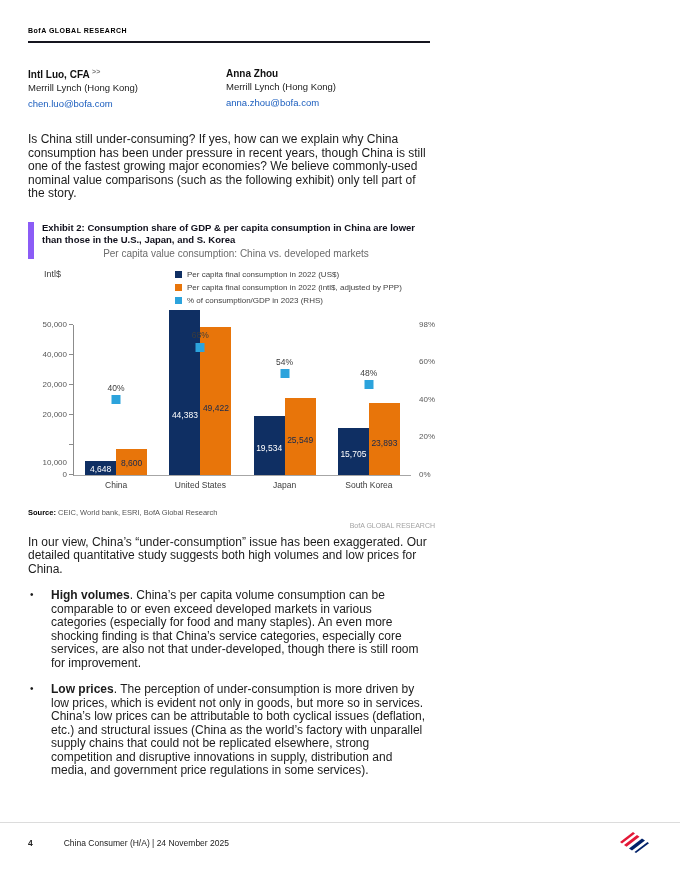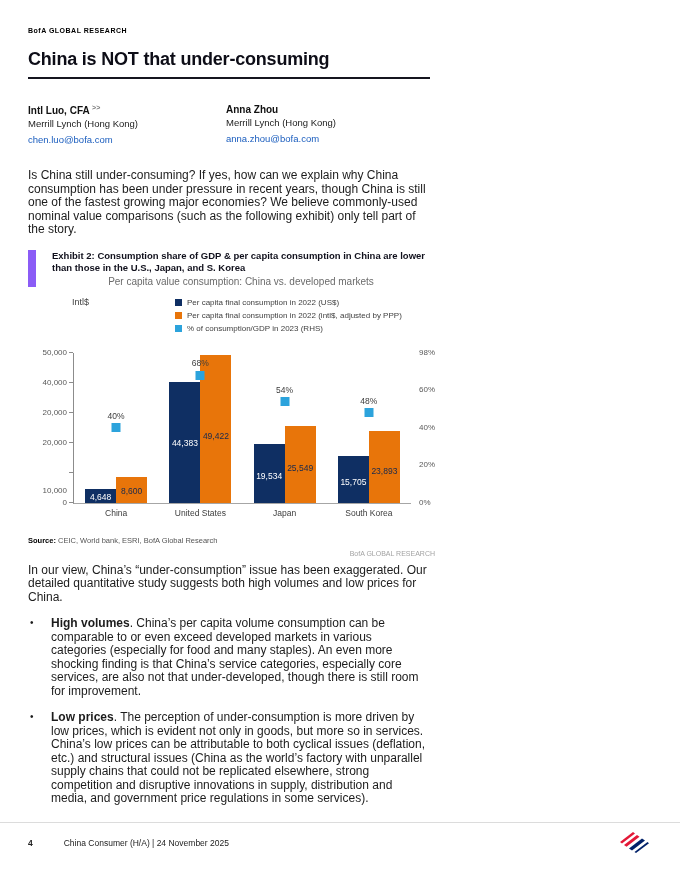--- a/index.html
+++ b/index.html
@@ -12,26 +12,26 @@
   .title{margin:15px 0 0 0;font-size:18px;font-weight:bold;color:#0d0d17;letter-spacing:-.2px;}
   .title-rule{margin-top:7px;border:none;border-top:2px solid #15151f;width:100%;}
   .authors{display:flex;margin-top:25px;}
   .author{width:198px;}
   .author .name{font-size:10px;font-weight:bold;color:#111;}
   .author .name sup{font-size:7px;color:#777;font-weight:bold;}
   .author .firm{font-size:9.5px;margin-top:2px;color:#222;}
   .author .email{font-size:9.5px;margin-top:2px;color:#1a5dbe;text-decoration:none;display:inline-block;}
   .para{font-size:12px;line-height:13.5px;color:#1c1c1c;margin:0;}
   .intro{margin-top:22px;}
-  .exhibit-head{margin-top:13px;border-left:8px solid #8b5cf6;padding-left:16px;}
+  .exhibit-head{margin-top:21px;border-left:6px solid #8b5cf6;padding-left:8px;}
   .exhibit-title{font-size:9.5px;line-height:12px;font-weight:bold;color:#10101c;}
   .exhibit-sub{font-size:10px;color:#6b6b6b;margin-top:2px;text-align:center;}
   
   .chart-wrap{position:relative;height:243px;margin-top:4px;}
-  .axis-unit{position:absolute;left:44px;top:6px;font-size:9px;color:#3f3f3f;}
+  .axis-unit{position:absolute;left:16px;top:6px;font-size:9px;color:#3f3f3f;}
   .legend{position:absolute;left:147px;top:7px;}
   .legend-row{display:flex;align-items:center;margin-bottom:4px;}
   .legend-swatch{width:7px;height:7px;margin-right:5px;flex:0 0 auto;}
   .legend-label{font-size:8px;color:#3f3f3f;white-space:nowrap;}
   .plot{position:absolute;left:45px;top:62px;width:337px;height:150px;
         border-left:1px solid #8c8c8c;border-bottom:1px solid #a6a6a6;}
   .ytick{position:absolute;font-size:8px;color:#595959;white-space:nowrap;}
   .ytick.left{transform:translate(-100%,0);}
   .tickmark{position:absolute;width:4px;border-top:1px solid #8c8c8c;left:-5px;}
   .groups{position:absolute;left:0;top:0;width:100%;height:100%;display:flex;}
@@ -58,21 +58,20 @@
   .logo{position:absolute;right:30px;top:831px;width:32px;height:22px;}
 </style>
 </head>
 <body>
 
 <div class="page">
   <div class="content">
 
     <div class="brand">BofA GLOBAL RESEARCH</div>
 
-    <h1 class="title">China is NOT that under-consuming</h1>
     <hr class="title-rule">
 
     <div class="authors">
       <div class="author">
         <div class="name"><span>Intl Luo, CFA</span> <sup>&gt;&gt;</sup></div>
         <div class="firm">Merrill Lynch (Hong Kong)</div>
         <a class="email" href="#">chen.luo@bofa.com</a>
       </div>
       <div class="author">
         <div class="name"><span>Anna Zhou</span></div>
@@ -114,21 +113,21 @@
                 <div class="bar" style="height: 25.8px; background: rgb(232, 117, 10);">
                   <span class="bar-label" style="color: rgb(22, 41, 79); bottom: 6.61px;">8,600</span>
                 </div>
               </div>
               <div class="marker" style="background: rgb(44, 163, 220); bottom: 70.5px;"></div>
               <div class="pct-label" style="bottom: 82px;">40%</div>
               <div class="cat-label">China</div>
             </div>
             <div class="group">
               <div class="bars">
-                <div class="bar" style="height: 121px; background: rgb(15, 47, 99);">
+                <div class="bar" style="height: 165px; background: rgb(15, 47, 99);">
                   <span class="bar-label" style="color: rgb(255, 255, 255); bottom: 54.9171px;">44,383</span>
                 </div>
                 <div class="bar" style="height: 148.266px; background: rgb(232, 117, 10);">
                   <span class="bar-label" style="color: rgb(22, 41, 79); bottom: 61.7197px;">49,422</span>
                 </div>
               </div>
               <div class="marker" style="background: rgb(44, 163, 220); bottom: 123px;"></div>
               <div class="pct-label" style="bottom: 134.5px;">68%</div>
               <div class="cat-label">United States</div>
             </div>

